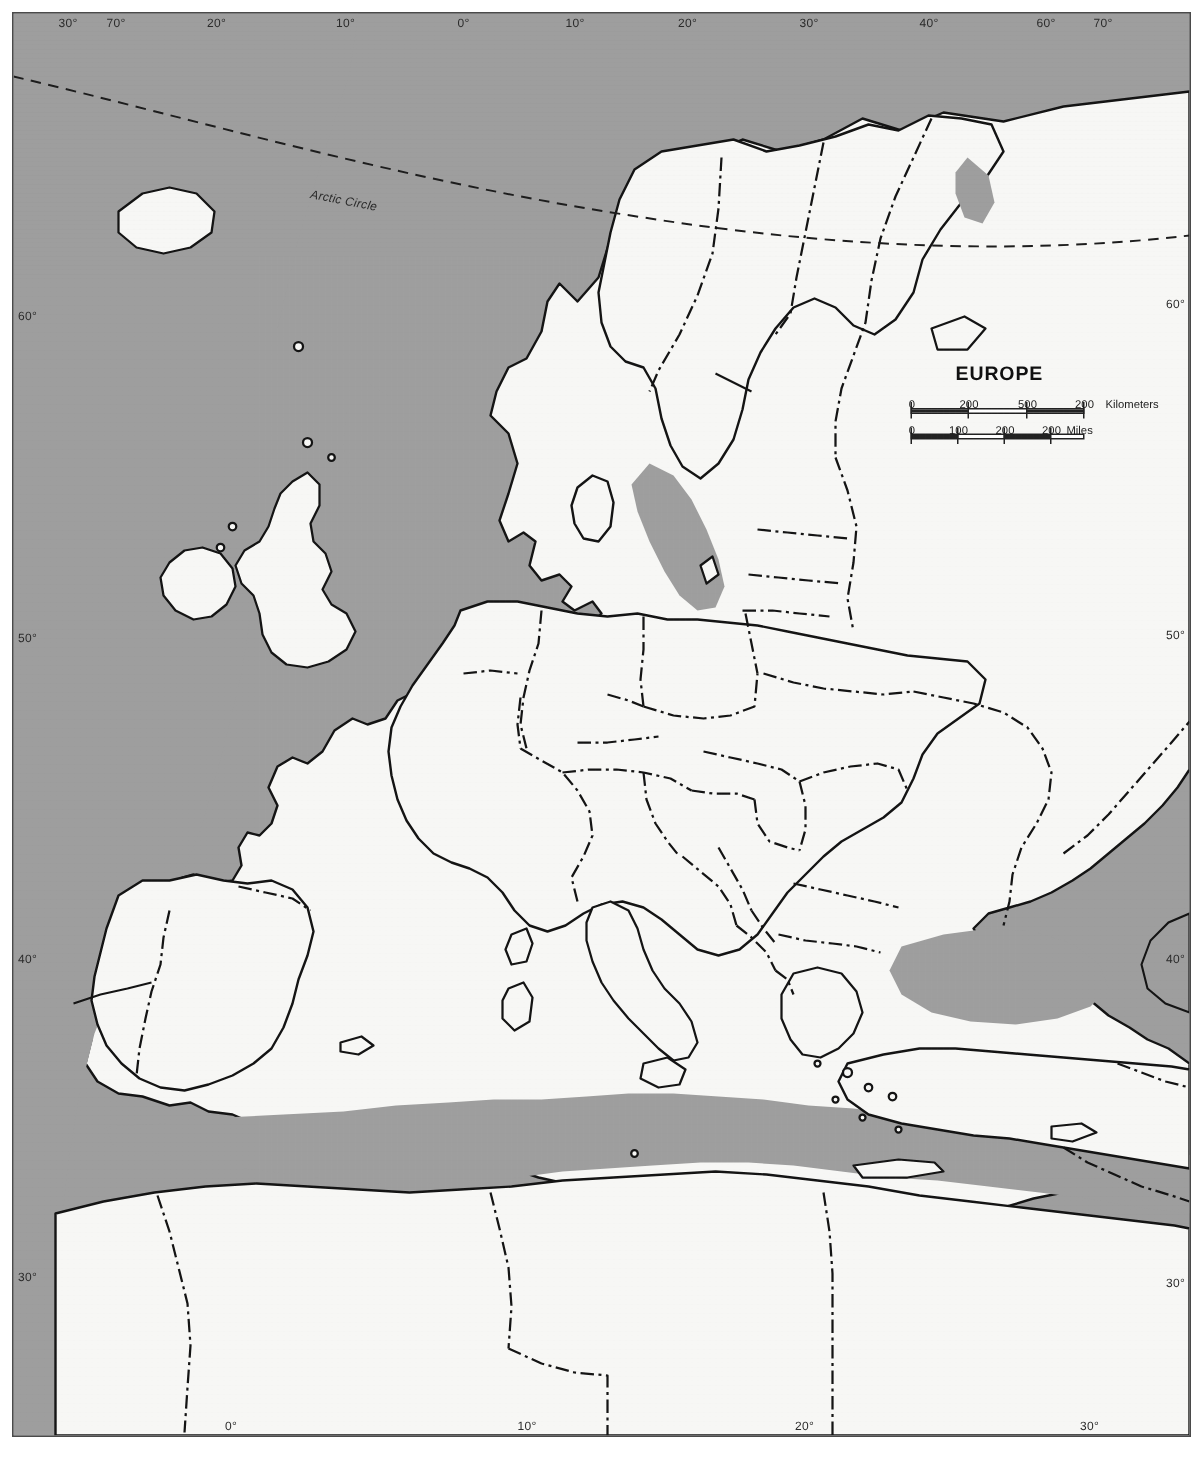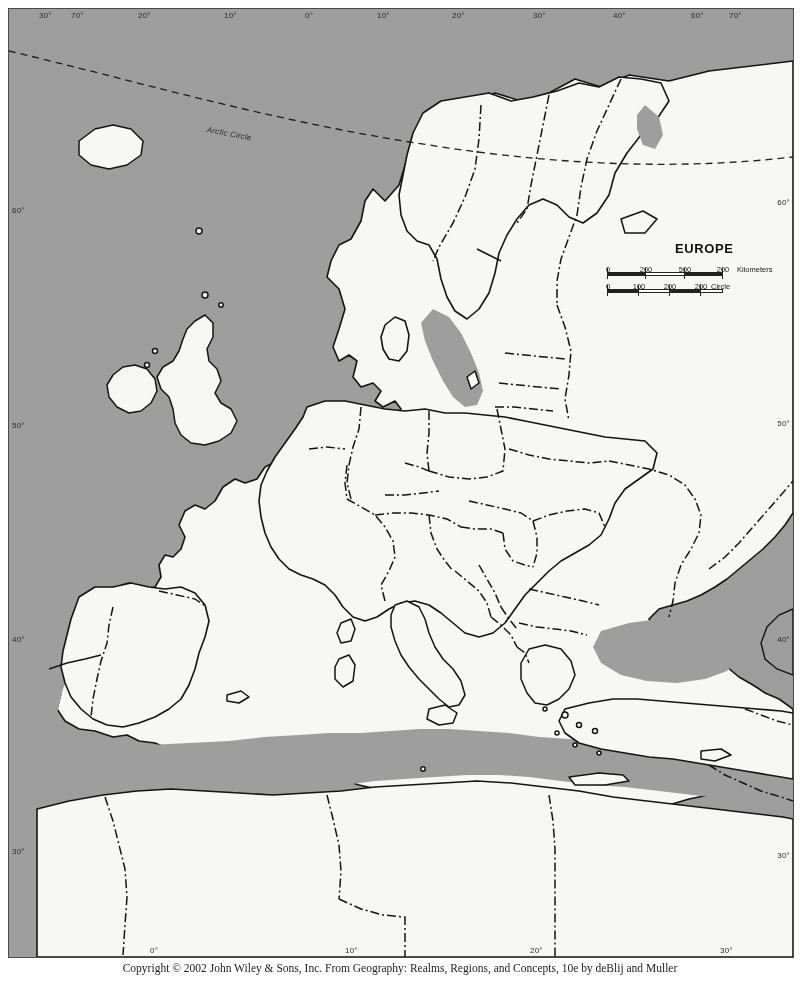--- a/index.html
+++ b/index.html
@@ -58,21 +58,21 @@
     left: 592px;
     top: 232px;
     width: 170px;
   }
   #legend-title {
     font-family: "Liberation Sans", sans-serif;
     font-weight: bold;
     font-size: 13px;
     color: #111;
     letter-spacing: 0.6px;
-    margin: 0 0 9px 74px;
+    margin: 0 0 9px 36px;
   }
   .scalebar {
     position: relative;
     height: 16px;
     margin-bottom: 1px;
   }
   .scalebar .bar {
     position: absolute;
     left: 6px;
     top: 7px;
@@ -469,21 +469,20 @@
           <div class="seg" style="left:53.6%; width:26.8%;"></div>
         </div>
         <div class="tick" style="left:6px;"></div>
         <div class="tick" style="left:37px;"></div>
         <div class="tick" style="left:68px;"></div>
         <div class="tick" style="left:99px;"></div>
         <div class="sc-lab" style="left:7px;">0</div>
         <div class="sc-lab" style="left:38px;">100</div>
         <div class="sc-lab" style="left:69px;">200</div>
         <div class="sc-lab" style="left:100px;">200</div>
-        <div class="sc-unit" style="left:110px;">Circle</div>
+        <div class="sc-unit" style="left:110px;">Miles</div>
       </div>
     </div>
 
     <div class="noise"></div>
   </div>
 
-  <div id="copyright">Copyright © 2002 John Wiley &amp; Sons, Inc.  From Geography: Realms, Regions, and Concepts, 10e by deBlij and Muller</div>
 </div>
 
 </body></html>

